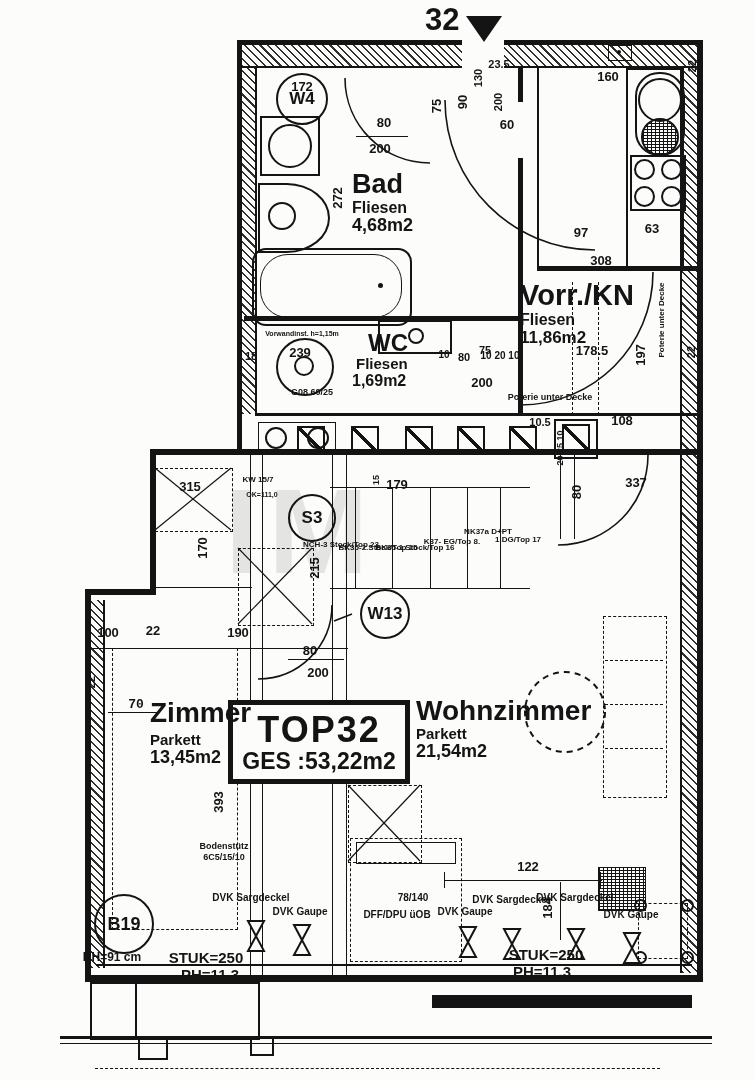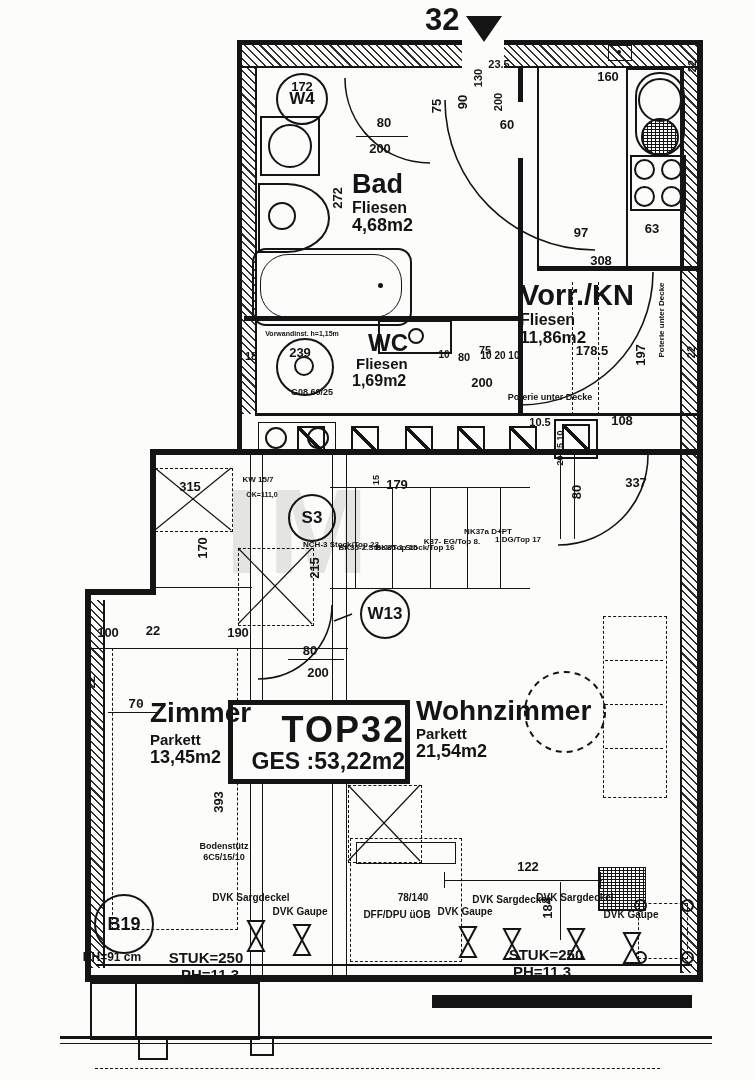--- a/index.html
+++ b/index.html
@@ -20,21 +20,21 @@
   .lbl{position:absolute;white-space:nowrap;font-weight:700;z-index:30;line-height:1;}
   .marker{position:absolute;border:2.5px solid #141414;border-radius:50%;display:flex;align-items:center;
           justify-content:center;font-weight:700;z-index:25;background:transparent;}
   .room{position:absolute;z-index:28;line-height:1.08;}
   .room .nm{font-weight:700;}
   .room .fl,.room .ar{font-weight:700;}
   .sq{position:absolute;border:2px solid #141414;z-index:15;
       background:linear-gradient(to top right,transparent 45%,#141414 45% 55%,transparent 55%);}
   #svgov{position:absolute;left:0;top:0;z-index:20;}
   .topbox{position:absolute;border:5px solid #141414;background:#fcfcfb;z-index:26;
-          display:flex;flex-direction:column;align-items:flex-end;justify-content:center;line-height:1.05;}
+          display:flex;flex-direction:column;align-items:center;justify-content:center;line-height:1.05;}
   .topbox .t1{font-weight:700;font-size:36px;letter-spacing:2px;}
   .topbox .t2{font-weight:700;font-size:23px;}
   .wm{position:absolute;color:#d2d2cf;opacity:.55;font-weight:700;font-size:120px;letter-spacing:10px;z-index:1;}
   .title{position:absolute;font-weight:700;font-size:31px;z-index:30;}
 </style>
 </head>
 <body>
 
 <div id="page">
 

